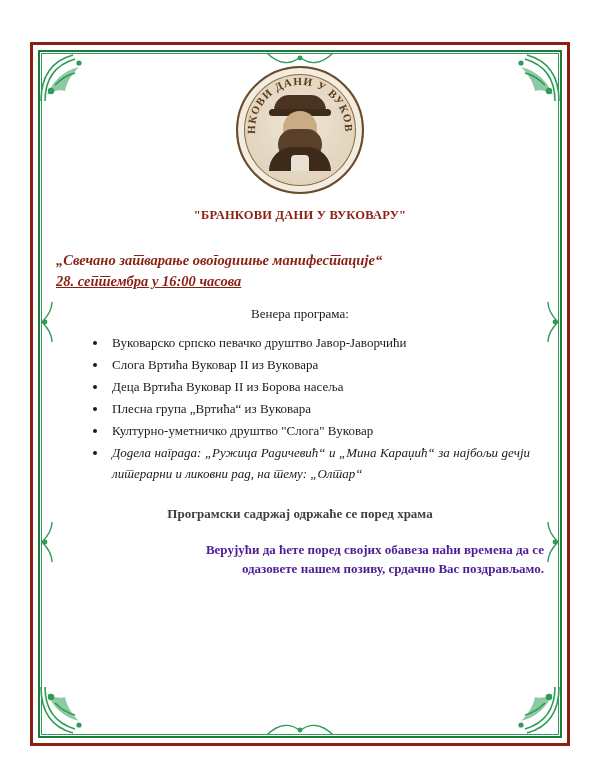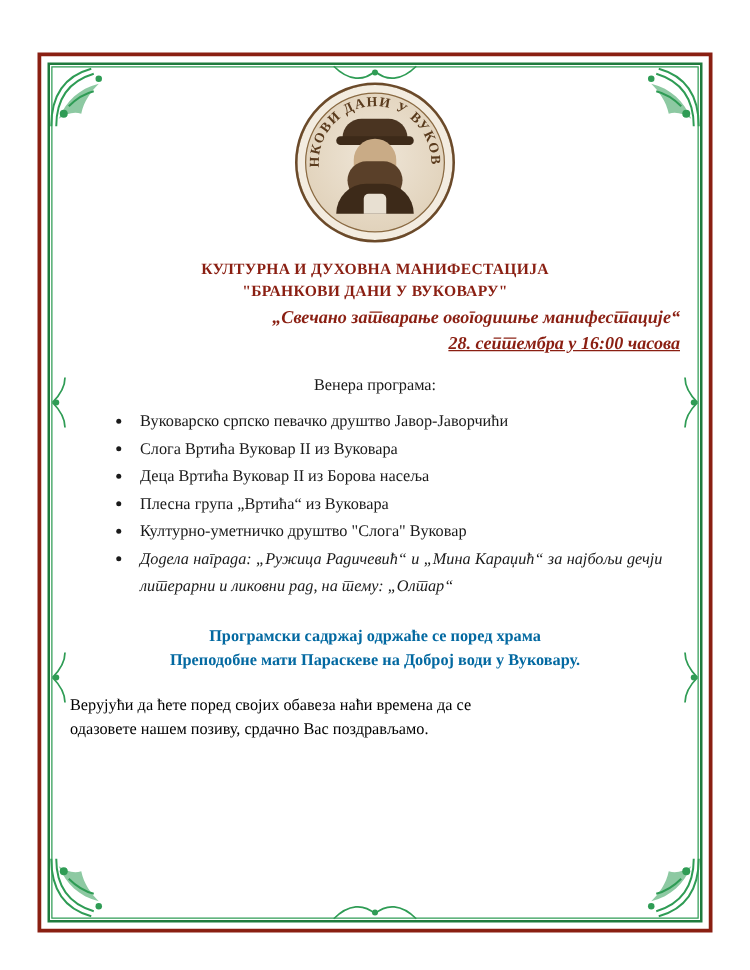--- a/index.html
+++ b/index.html
@@ -192,22 +192,22 @@
     margin: 14px 0 0 0;
     text-align: justify;
     text-indent: 34px;
     font-size: 12.8px;
     font-style: italic;
     line-height: 1.48;
     color: #123a6b;
   }
 
   .closing-block {
-    margin-top: 4px;
-    text-align: right;
+    margin-top: 28px;
+    text-align: left;
     color: #8a1f12;
   }
   .closing-block .line1 {
     font-size: 14.5px;
     font-weight: bold;
     font-style: italic;
     display: block;
   }
   .closing-block .line2 {
     font-size: 14.5px;
@@ -240,31 +240,32 @@
     text-align: justify;
     font-style: italic;
     padding-right: 14px;
   }
 
   .venue {
     margin-top: 20px;
     text-align: center;
     font-size: 13px;
     font-weight: bold;
-    color: #0369a1;
+    color: #404040;
     line-height: 1.5;
   }
   .venue .l2 { display: block; }
 
   .regards {
     margin-top: 16px;
-    text-align: left;
+    text-align: right;
     font-size: 13px;
-    color: #000000;
+    color: #4c1d95;
     line-height: 1.5;
+    font-weight: bold;
   }
   .regards .l2 { display: block; }
 </style>
 </head>
 <body>
 
 <div class="page">
 
   <div class="frame-outer"></div>
   <div class="frame-inner"></div>
@@ -371,21 +372,20 @@
             </defs>
             <text font-family="Liberation Serif, serif" font-size="11" font-weight="bold" fill="#5a3b1d" letter-spacing="1.1">
               <textPath href="#ringpath" startOffset="50%" text-anchor="middle">БРАНКОВИ ДАНИ У ВУКОВАРУ</textPath>
             </text>
           </svg>
         </div>
       </div>
     </div>
 
     <h1 class="title">
-      <span>КУЛТУРНА И ДУХОВНА МАНИФЕСТАЦИЈА</span>
       <span class="l2">"БРАНКОВИ ДАНИ У ВУКОВАРУ"</span>
     </h1>
 
 
     <div class="closing-block">
       <span class="line1">„Свечано затварање овогодишње манифестације“</span>
       <span class="line2">28. септембра у 16:00 часова</span>
     </div>
 
     <div class="program-label">Венера програма:</div>
@@ -394,21 +394,20 @@
       <li>Вуковарско српско певачко друштво Јавор-Јаворчићи</li>
       <li>Слога Вртића  Вуковар II из Вуковара</li>
       <li>Деца  Вртића  Вуковар II  из Борова насеља</li>
       <li>Плесна група „Вртића“  из Вуковара</li>
       <li>Културно-уметничко друштво "Слога" Вуковар</li>
       <li class="multiline">Додела награда: „Ружица Радичевић“ и „Мина Караџић“  за најбољи  дечји  литерарни  и  ликовни  рад,  на  тему: „Олтар“</li>
     </ul>
 
     <div class="venue">
       <span>Програмски садржај одржаће се поред храма</span>
-      <span class="l2">Преподобне мати Параскеве на Доброј води у Вуковару.</span>
     </div>
 
     <div class="regards">
       <span>Верујући да ћете поред својих обавеза наћи времена да се</span>
       <span class="l2">одазовете нашем позиву, срдачно Вас поздрављамо.</span>
     </div>
 
   </div>
 </div>
 

